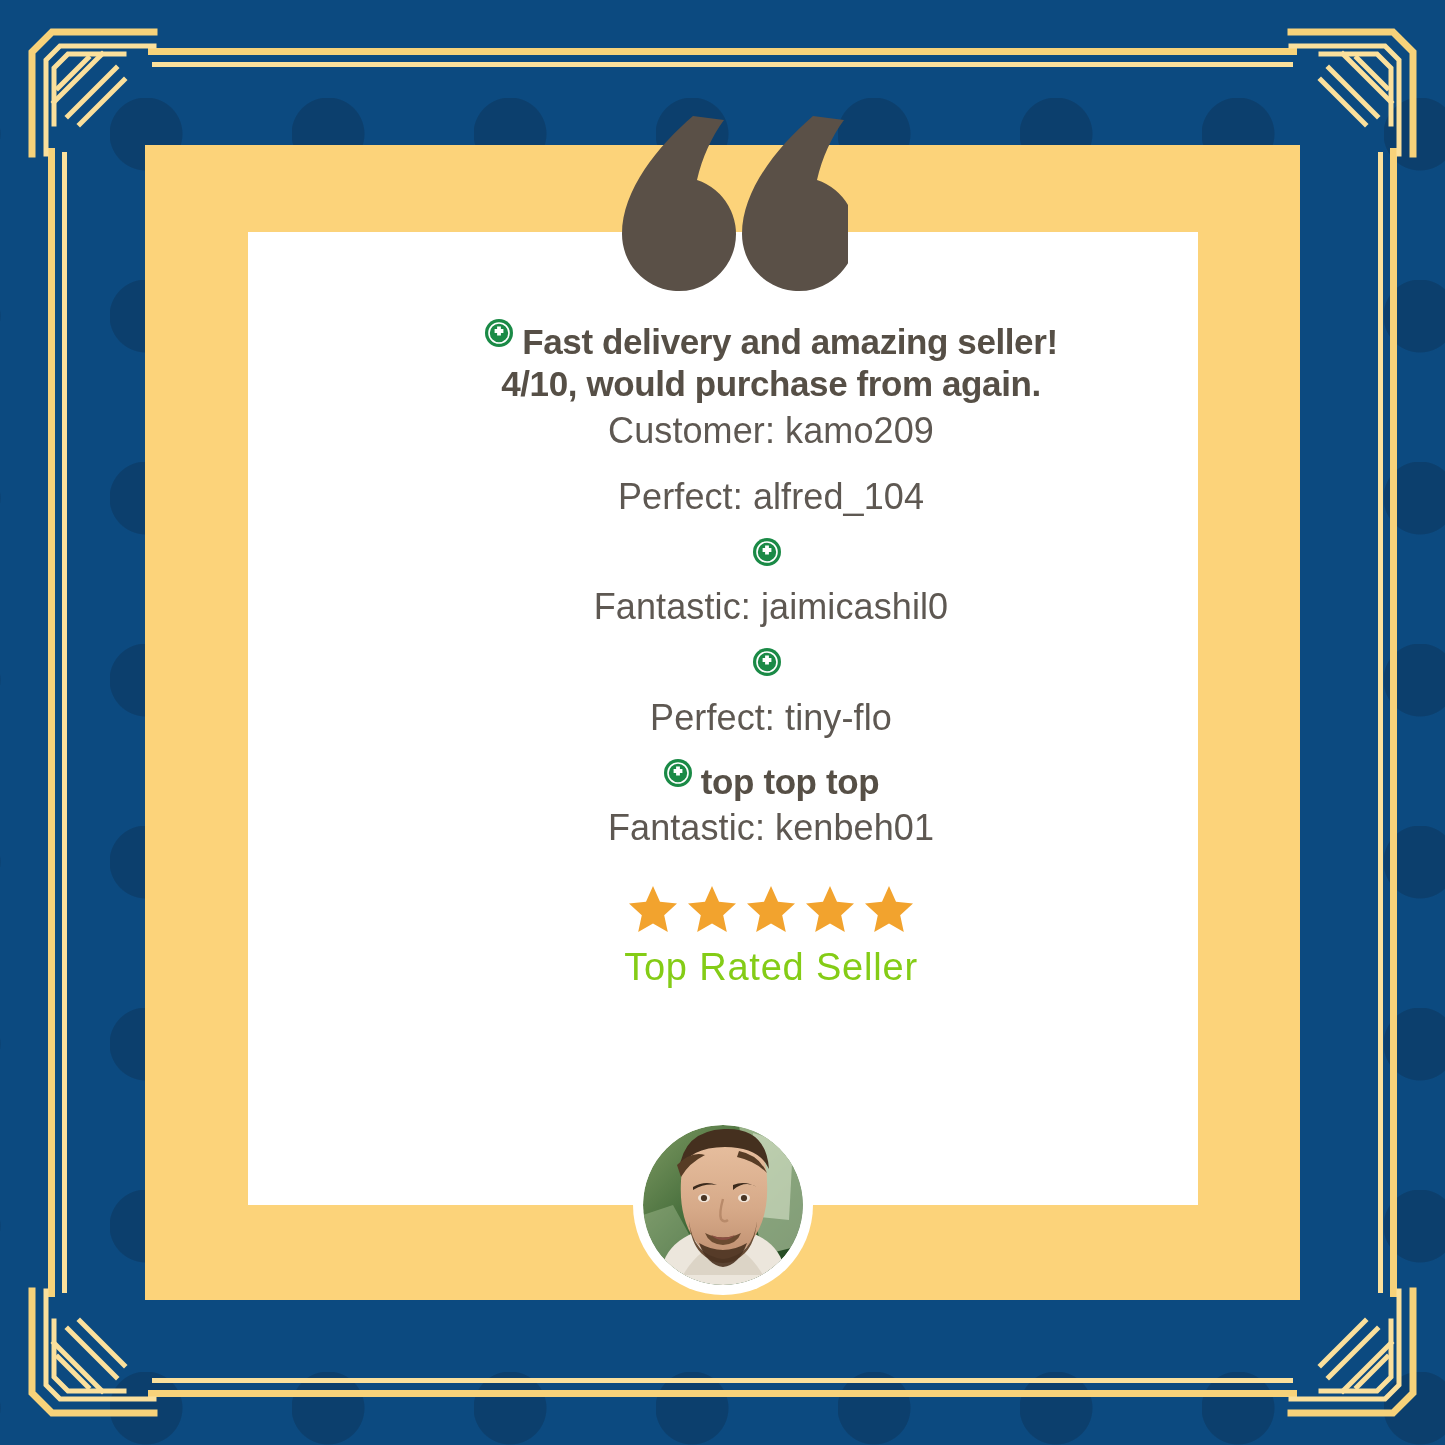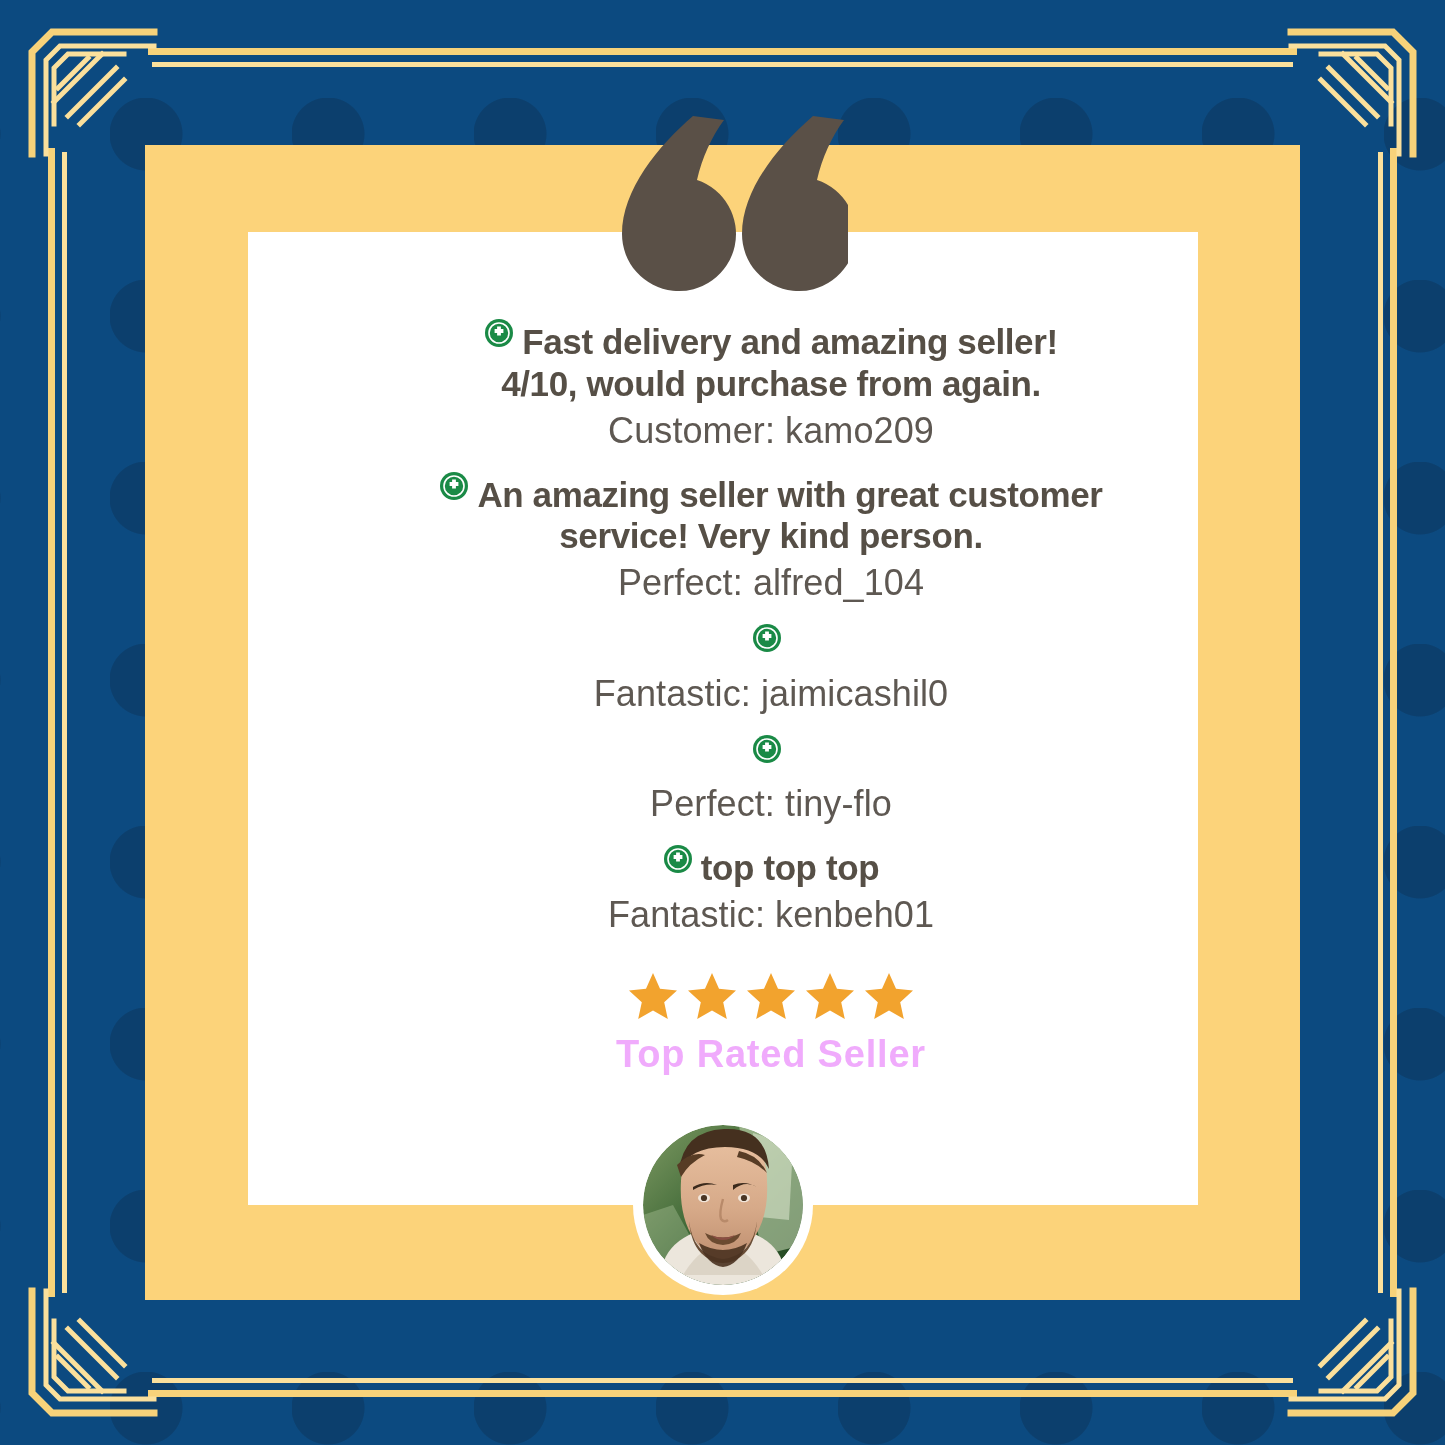--- a/index.html
+++ b/index.html
@@ -129,22 +129,22 @@
   .stars {
     margin-top: 16px;
     display: flex;
     justify-content: center;
     gap: 7px;
   }
   .stars svg { display: block; }
 
   .rated-label {
     margin-top: 12px;
-    color: #f0abfc;
-    font-weight: bold;
+    color: #84cc16;
+    font-weight: normal;
     font-size: 38px;
     letter-spacing: 0.8px;
     text-align: left;
   }
 
   
   .avatar-wrap {
     position: absolute;
     left: 50%;
     top: 1115px;
@@ -270,30 +270,20 @@
             <circle cx="15" cy="15" r="10" fill="none" stroke="#ffffff" stroke-width="1.6"></circle>
             <path d="M13.1 8.6 h3.8 v2.5 h2.5 v3.8 h-2.5 v2.5 h-3.8 v-2.5 h-2.5 v-3.8 h2.5 z" fill="#ffffff"></path>
           </svg>
         </span><span>Fast delivery and amazing seller!</span><br>
         <span>4/10, would purchase from again.</span>
       </p>
       <div class="customer">Customer: kamo209</div>
     </div>
 
     <div class="testimonial">
-      <p class="quote-text">
-        <span class="badge">
-          <svg width="30" height="30" viewBox="0 0 30 30" xmlns="http://www.w3.org/2000/svg">
-            <circle cx="15" cy="15" r="14" fill="#1a8a46"></circle>
-            <circle cx="15" cy="15" r="10" fill="none" stroke="#ffffff" stroke-width="1.6"></circle>
-            <path d="M13.1 8.6 h3.8 v2.5 h2.5 v3.8 h-2.5 v2.5 h-3.8 v-2.5 h-2.5 v-3.8 h2.5 z" fill="#ffffff"></path>
-          </svg>
-        </span><span>An amazing seller with great customer</span><br>
-        <span>service! Very kind person.</span>
-      </p>
       <div class="customer">Perfect: alfred_104</div>
     </div>
 
     <div class="testimonial">
       <p class="quote-text">
         <span class="badge">
           <svg width="30" height="30" viewBox="0 0 30 30" xmlns="http://www.w3.org/2000/svg">
             <circle cx="15" cy="15" r="14" fill="#1a8a46"></circle>
             <circle cx="15" cy="15" r="10" fill="none" stroke="#ffffff" stroke-width="1.6"></circle>
             <path d="M13.1 8.6 h3.8 v2.5 h2.5 v3.8 h-2.5 v2.5 h-3.8 v-2.5 h-2.5 v-3.8 h2.5 z" fill="#ffffff"></path>

